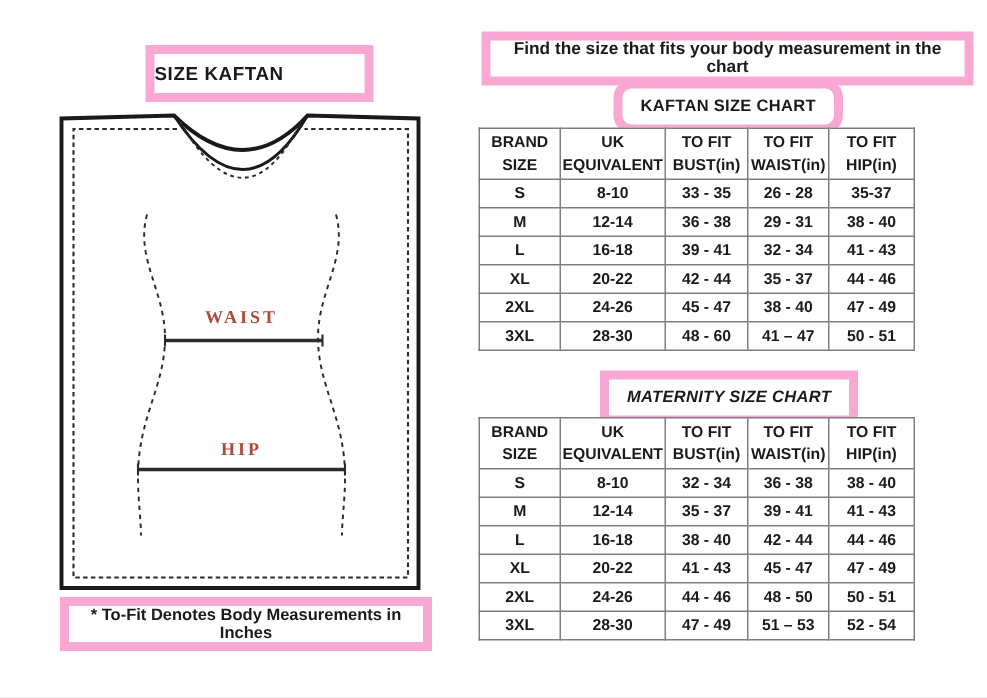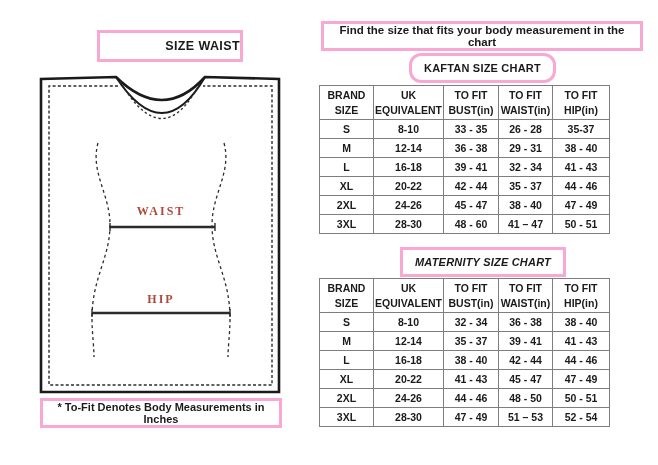--- a/index.html
+++ b/index.html
@@ -2,22 +2,22 @@
 <html><head>
 <meta charset="utf-8">
 <style>
   html,body { margin:0; padding:0; background:#e8e8e8; }
   .canvas {
     position:relative; width:658px; height:465px; margin:0 auto;
     background:#ffffff; overflow:hidden;
     font-family:"Liberation Sans", sans-serif; color:#1a1a1a;
   }
   .box {
-    position:absolute; border:3px solid #f9a8d4; background:#fff;
-    display:flex; align-items:center; justify-content:flex-end;
+    position:absolute; border:6px solid #f9a8d4; background:#fff;
+    display:flex; align-items:center; justify-content:flex-start;
     font-weight:bold; text-align:center;
   }
   .size-chart-title { left:97px; top:30px; width:140px; height:26px; font-size:12.5px; letter-spacing:0.4px; }
   .instruction-box  { left:321px; top:21px; width:316px; height:24px; font-size:11.5px; }
   .footnote-box     { left:40px;  top:398px; width:236px; height:24px; font-size:11px; }
   .table-title      { height:24px; font-size:11px; padding:0 12px; letter-spacing:0.2px; }
   .kaftan-title     { left:409px; top:53px;  min-width:106px;border-radius:12px; }
   .maternity-title  { left:400px; top:247px; min-width:124px;font-style:italic; }
 
   .garment-svg { position:absolute; left:30px; top:62px; }
@@ -34,21 +34,21 @@
   }
   .size-table th { font-size:10.5px; line-height:1.4; height:31px; padding:1px 0;margin-left:22px; }
   .size-table td { font-size:10.5px; height:18px; }
 </style>
 </head>
 <body>
 
 <div class="canvas">
 
   <div class="box size-chart-title">
-    <span>SIZE WAIST</span>
+    <span>SIZE KAFTAN</span>
   </div>
 
   <svg class="garment-svg" width="270" height="340" viewBox="0 0 270 340">
 
     <path d="M11,330 L11,17 L86,15 Q133,61 175,15 L249,17 L249,330 Z" fill="#ffffff" stroke="#1a1a1a" stroke-width="2.6" stroke-linejoin="miter"></path>
 
     <path d="M86,15 Q133,87 175,15" fill="none" stroke="#1a1a1a" stroke-width="2"></path>
 
     <path d="M90,19 Q133,94 171,19" fill="none" stroke="#2b2b2b" stroke-width="1.3" stroke-dasharray="2.5,2.5"></path>
 

